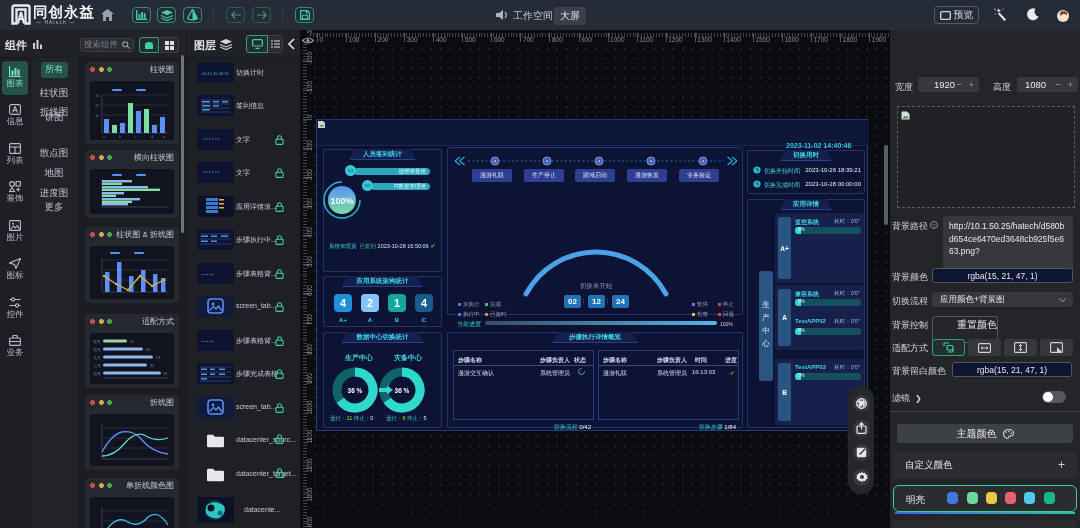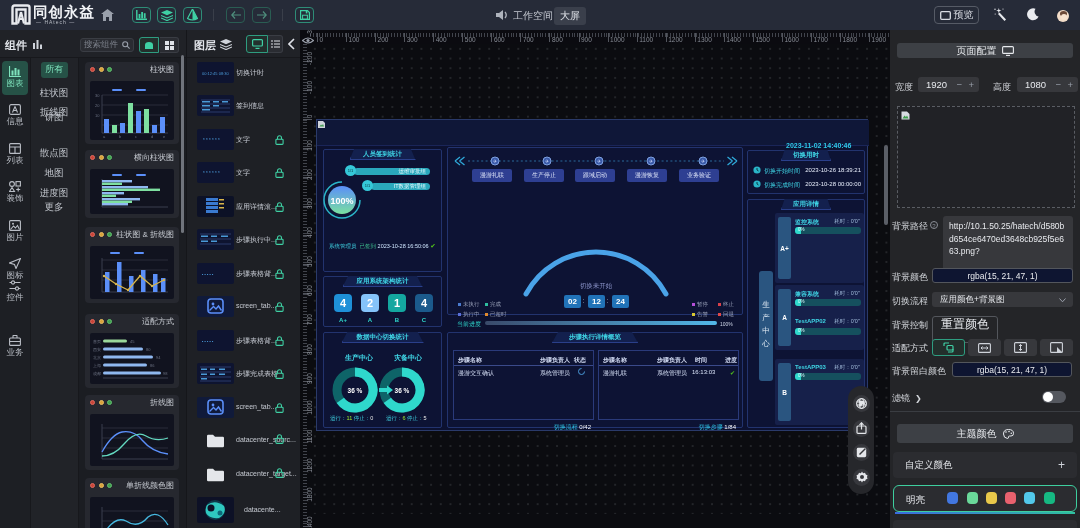--- a/index.html
+++ b/index.html
@@ -193,21 +193,21 @@
           <path d="M9.2 6.5 V10.5 M7.2 8.5 H11.2" stroke="#b9bdc5" stroke-width="1.1"></path>
         </svg>装饰</div>
  <div class="ritem" style="top:184.5px"><svg width="12" height="11" viewBox="0 0 12 11">
           <rect x="0.6" y="0.6" width="10.8" height="9.8" rx="1" fill="none" stroke="#b9bdc5" stroke-width="1.1"></rect>
           <circle cx="4" cy="3.8" r="1" fill="#b9bdc5"></circle>
           <path d="M1.5 9.5 L4.5 6 L6.5 8 L8.5 5.5 L10.5 9.5" fill="none" stroke="#b9bdc5" stroke-width="1.1"></path>
         </svg>图片</div>
  <div class="ritem" style="top:223px"><svg width="12" height="11" viewBox="0 0 12 11">
           <path d="M11.5 0.5 L7 10.5 L5.5 6.5 L0.5 5 Z" fill="none" stroke="#b9bdc5" stroke-width="1.1"></path>
         </svg>图标</div>
- <div class="ritem" style="top:245px"><svg width="12" height="11" viewBox="0 0 12 11">
+ <div class="ritem" style="top:262px"><svg width="12" height="11" viewBox="0 0 12 11">
           <path d="M0.5 2.5 H11.5 M0.5 8.5 H11.5" stroke="#b9bdc5" stroke-width="1.1"></path>
           <circle cx="4" cy="2.5" r="1.6" fill="#1d1f24" stroke="#b9bdc5" stroke-width="1.1"></circle>
           <circle cx="8" cy="8.5" r="1.6" fill="#1d1f24" stroke="#b9bdc5" stroke-width="1.1"></circle>
         </svg>控件</div>
  <div class="ritem" style="top:300px"><svg width="12" height="11" viewBox="0 0 12 11">
           <rect x="0.6" y="3" width="10.8" height="7.4" rx="1" fill="none" stroke="#b9bdc5" stroke-width="1.1"></rect>
           <path d="M4 3 V1 Q4 0.5 4.5 0.5 H7.5 Q8 0.5 8 1 V3 M0.6 6.5 H11.4" stroke="#b9bdc5" stroke-width="1.1" fill="none"></path>
         </svg>业务</div>
  <div class="abs" style="left:40.5px;top:31.5px;width:27.5px;height:16px;background:#265247;border-radius:3px;color:#7fe3bd;font-size:9px;display:flex;align-items:center;justify-content:center">所有</div>
  <div class="cat" style="top:56.5px">柱状图</div>
@@ -839,46 +839,42 @@
         </svg>
       </div>
  <div class="fbtn" style="top:438.5px">
         <svg width="12" height="12" viewBox="0 0 12 12">
           <path d="M6 0.5 L7.1 2.2 L9 1.8 L9.8 3.5 L11.5 4.3 L11 6 L11.5 7.7 L9.8 8.5 L9 10.2 L7.1 9.8 L6 11.5 L4.9 9.8 L3 10.2 L2.2 8.5 L0.5 7.7 L1 6 L0.5 4.3 L2.2 3.5 L3 1.8 L4.9 2.2 Z" fill="#e4e6ea"></path>
           <circle cx="6" cy="6" r="2" fill="#37383d"></circle>
         </svg>
       </div>
 </div>
 <div class="abs" id="rightpanel">
- <div class="abs" style="left:7px;top:13px;width:176px;height:15px;background:#3d4045;border-radius:3px;color:#e8eaee;font-size:10px;display:flex;align-items:center;justify-content:center;gap:5px">页面配置<svg width="12" height="10" viewBox="0 0 12 10">
-          <rect x="0.6" y="0.6" width="10.8" height="6.8" rx="1" fill="none" stroke="#e8eaee" stroke-width="1.1"></rect>
-          <path d="M4 9.4 H8" stroke="#e8eaee" stroke-width="1.1"></path>
-        </svg></div>
  <div class="rlab" style="left:5px;top:51px">宽度</div>
- <div class="rinp" style="left:28px;top:47px;width:61px"><span style="padding-left:8px">1920</span><span style="position:absolute;right:17px;color:#9aa0ab">−</span><span style="position:absolute;right:5px;color:#9aa0ab">+</span></div>
+ <div class="rinp" style="left:28px;top:47px;width:61px"><span style="padding-left:16px">1920</span><span style="position:absolute;right:17px;color:#9aa0ab">−</span><span style="position:absolute;right:5px;color:#9aa0ab">+</span></div>
  <div class="rlab" style="left:103px;top:51px">高度</div>
  <div class="rinp" style="left:127px;top:47px;width:61px"><span style="padding-left:8px">1080</span><span style="position:absolute;right:17px;color:#9aa0ab">−</span><span style="position:absolute;right:5px;color:#9aa0ab">+</span></div>
  <div class="abs" style="left:7px;top:76px;width:178px;height:102px;border:1px dashed #5a5d63;background:#212226">
         <svg style="position:absolute;left:3px;top:4px" width="9" height="9" viewBox="0 0 9 9">
           <path d="M0.5 0.5 H6 L8.5 3 V8.5 H0.5 Z" fill="#d8dbe2"></path>
           <path d="M1.5 7.5 L3.5 4.5 L5 6 L6 4.5 L7.5 7.5 Z" fill="#3f9e4d"></path>
         </svg>
       </div>
  <div class="rlab" style="left:2px;top:190px">背景路径<span style="display:inline-block;width:8px;height:8px;border:1px solid #8a8e96;border-radius:50%;color:#8a8e96;font-size:6px;text-align:center;line-height:8px;margin-left:2px;vertical-align:1px">?</span></div>
  <div class="abs" style="left:53px;top:186px;width:130px;height:62px;background:#37383c;border-radius:3px;color:#e8eaee;font-size:8.5px;line-height:12.5px;padding:4px 6px;word-break:break-all">http://10.1.50.25/hatech/d580bd654ce6470ed3648cb925f5e663.png?<svg style="position:absolute;right:1px;bottom:1px" width="6" height="6" viewBox="0 0 6 6">
           <path d="M5 1 L1 5 M5 3.5 L3.5 5" stroke="#8a8e96" stroke-width="0.8"></path>
         </svg></div>
  <div class="rlab" style="left:2px;top:241px">背景颜色</div>
  <div class="abs nvy" style="left:42px;top:238px;width:141px">rgba(15, 21, 47, 1)</div>
  <div class="rlab" style="left:2px;top:265px">切换流程</div>
  <div class="abs" style="left:42px;top:262px;width:141px;height:15px;background:#37383c;border-radius:3px;color:#e8eaee;font-size:8.5px;line-height:15px;padding-left:8px">应用颜色+背景图<svg style="position:absolute;right:7px;top:6px" width="7" height="5" viewBox="0 0 7 5">
           <path d="M0.5 0.5 L3.5 3.8 L6.5 0.5" stroke="#9aa0ab" fill="none"></path>
         </svg></div>
  <div class="rlab" style="left:2px;top:289px">背景控制</div>
- <div class="abs" style="left:42px;top:286px;width:66px;height:27px;border:1px solid #53565c;border-radius:3px;color:#e8eaee;font-size:12px;text-align:center;line-height:15px">重置颜色</div>
+ <div class="abs" style="left:42px;top:286px;width:66px;height:27px;border:1px solid #53565c;border-radius:3px;color:#e8eaee;font-size:10px;text-align:right;line-height:15px">重置颜色</div>
  <div class="rlab" style="left:2px;top:312px">适配方式</div>
  <div class="fit" style="left:42px;border-color:#2e9d80;background:#232f2c">
         <svg width="13" height="11" viewBox="0 0 13 11">
           <path d="M2 4 V2 Q2 1 3 1 H7 M11 7 V9 Q11 10 10 10 H6" stroke="#3fd0a4" stroke-width="1.2" fill="none"></path>
           <rect x="5" y="3.5" width="6" height="4.5" rx="1" fill="none" stroke="#3fd0a4" stroke-width="1.2"></rect>
         </svg>
       </div>
  <div class="fit" style="left:78px">
         <svg width="13" height="10" viewBox="0 0 13 10">
           <rect x="0.6" y="0.6" width="11.8" height="8.8" rx="1" fill="none" stroke="#cfd3da" stroke-width="1.1"></rect>

